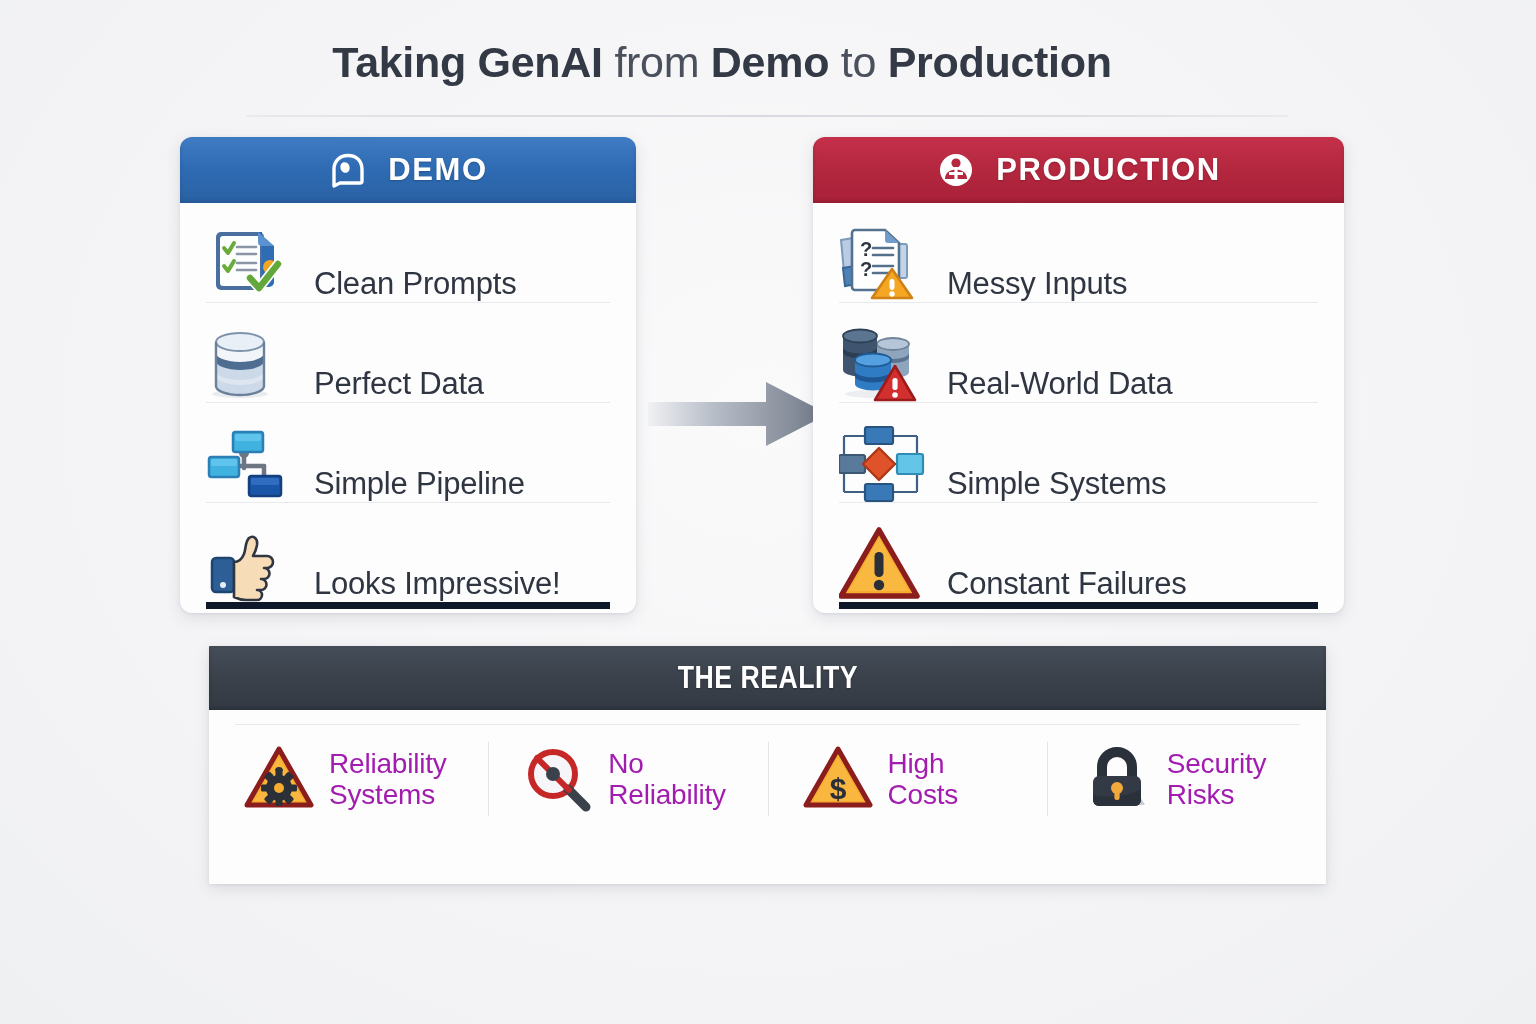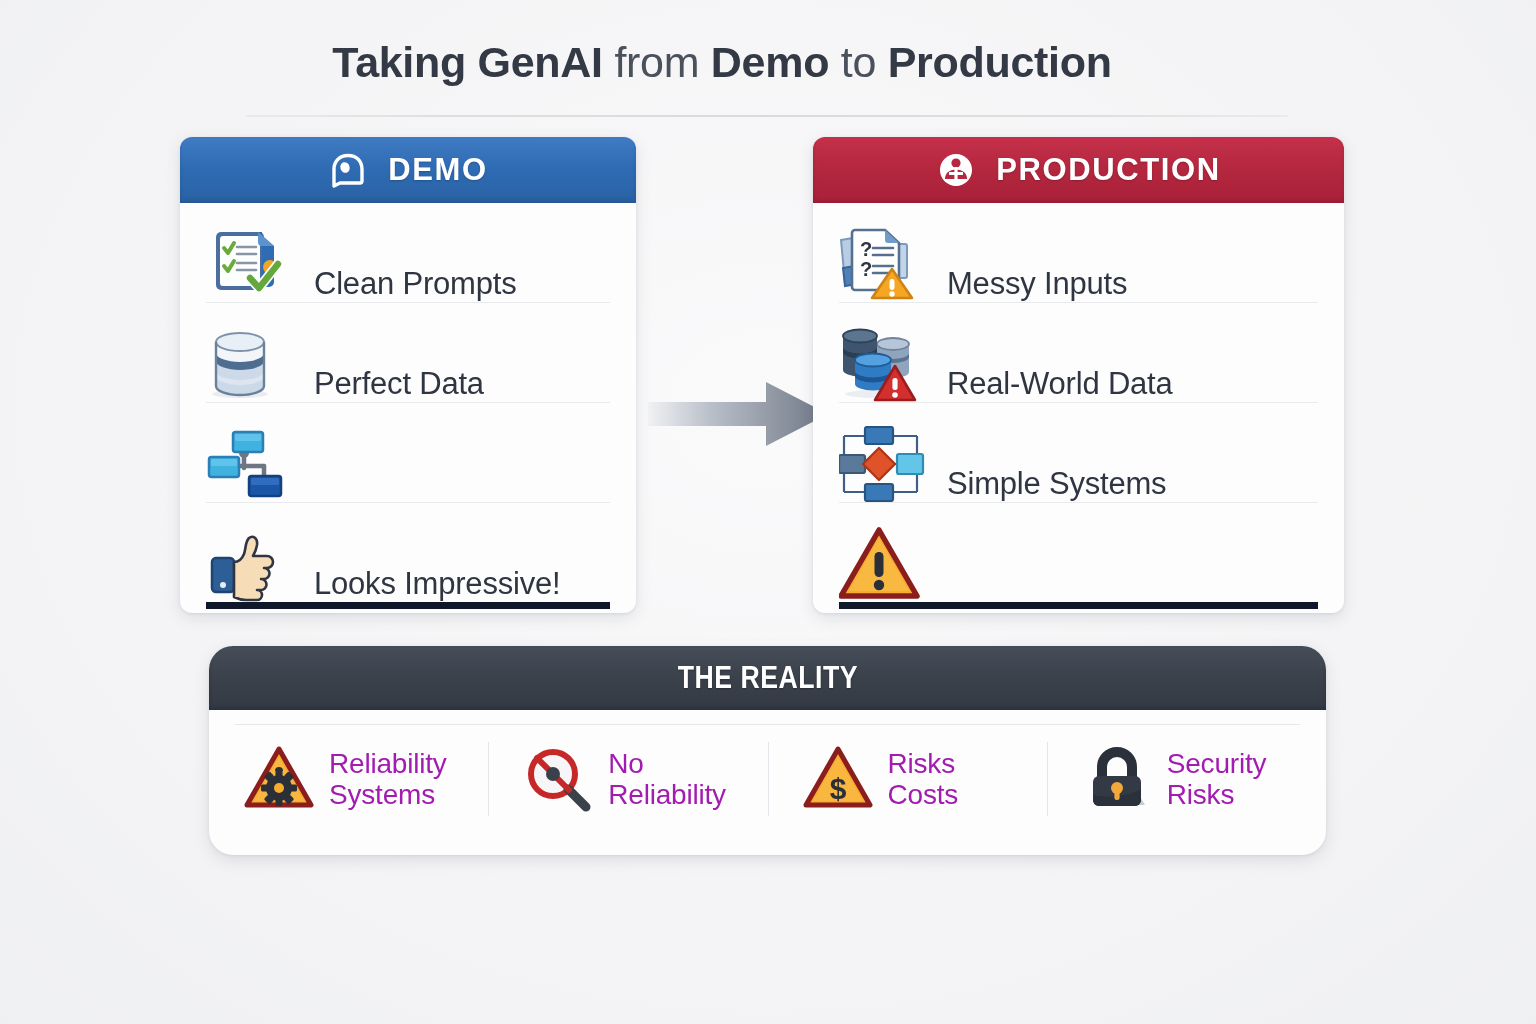--- a/index.html
+++ b/index.html
@@ -87,23 +87,23 @@
     letter-spacing: -0.2px;
     white-space: nowrap;
   }
 
   
   #arrow { position: absolute; left: 648px; top: 378px; width: 180px; height: 72px; }
 
   
   #reality {
     position: absolute;
-    left: 209px; top: 646px; width: 1117px; height: 209px;
+    left: 209px; top: 646px; width: 1117px; height: 238px;
     background: #fdfdfe;
-    border-radius: 24px;
+    border-radius: 1px;
     box-shadow: 0 5px 16px rgba(60,70,90,0.13), 0 1px 3px rgba(60,70,90,0.10);
     overflow: hidden;
   }
   #reality-header {
     height: 64px;
     background: linear-gradient(180deg, #454d58 0%, #3a414b 50%, #333a44 100%);
     display: flex; align-items: center; justify-content: center;
     box-shadow: inset 0 -2px 4px rgba(0,0,0,0.18);
   }
   #reality-header .htext {
@@ -206,20 +206,21 @@
           </g>
           <circle cx="38" cy="27" r="5" fill="#6d7682"></circle>
           <polygon points="16,40 26,34 26,46" fill="#6d7682"></polygon>
           <rect x="27" y="6" width="30" height="20" rx="2.5" fill="#3fb2e0" stroke="#2b7fb5" stroke-width="2.5"></rect>
           <rect x="29" y="8" width="26" height="7" rx="1.5" fill="#6ecbef" opacity="0.7"></rect>
           <rect x="3" y="31" width="30" height="20" rx="2.5" fill="#3fb2e0" stroke="#2b7fb5" stroke-width="2.5"></rect>
           <rect x="5" y="33" width="26" height="7" rx="1.5" fill="#6ecbef" opacity="0.7"></rect>
           <rect x="43" y="50" width="32" height="20" rx="2.5" fill="#1a56a8" stroke="#14407d" stroke-width="2.5"></rect>
           <rect x="45" y="52" width="28" height="7" rx="1.5" fill="#3b76c9" opacity="0.7"></rect>
         </svg>
+        <span class="rlabel">Simple Pipeline</span>
       </div>
 
       <div class="row">
         <svg class="ricon" viewBox="0 0 86 76">
           <rect x="6" y="32" width="22" height="34" rx="4" fill="#2d5f96" stroke="#1d4572" stroke-width="2.5"></rect>
           <circle cx="17" cy="59" r="3" fill="#e9eef5"></circle>
           <path d="M28 36 c4 0 8-3 10-8 c2-5 1-12 5-16 c4-3 9 0 8 7 c-1 6-4 11-4 11 h14 a6 6 0 0 1 0 12
                    h-3 a5.5 5.5 0 0 1 0 11 h-3 a5.5 5.5 0 0 1 0 11 h-4 a5 5 0 0 1 0 10 H40 c-6 0-12-3-12-3 z" fill="#f7dcb8" stroke="#2f3642" stroke-width="2.6" stroke-linejoin="round"></path>
         </svg>
         <span class="rlabel">Looks Impressive!</span>
@@ -311,20 +312,21 @@
         <span class="rlabel">Simple Systems</span>
       </div>
 
       <div class="row">
         <svg class="ricon" viewBox="0 0 86 76">
           <path d="M40 4 L78 70 H2 z" fill="#f6ad2f" stroke="#8c1d1d" stroke-width="5.5" stroke-linejoin="round"></path>
           <path d="M40 12 L70 65 H10 z" fill="#fbc250" opacity="0.55"></path>
           <rect x="35.5" y="26" width="9" height="25" rx="4.4" fill="#2b2f38"></rect>
           <circle cx="40" cy="59" r="5.2" fill="#2b2f38"></circle>
         </svg>
+        <span class="rlabel">Constant Failures</span>
       </div>
 
     </div>
   </div>
 
   <div id="reality">
     <div id="reality-header">
       <span class="htext">THE REALITY</span>
     </div>
     <div id="reality-rule"></div>
@@ -370,21 +372,21 @@
         </div>
       </div>
 
       <div class="ritem">
         <svg class="ricon2" viewBox="0 0 72 72">
           <path d="M36 6 L68 62 H4 z" fill="#f6ad2f" stroke="#8c1d1d" stroke-width="5" stroke-linejoin="round"></path>
           <path d="M36 14 L61 58 H11 z" fill="#fbc250" opacity="0.5"></path>
           <text x="36" y="56" text-anchor="middle" font-family="Liberation Sans, sans-serif" font-size="30" font-weight="bold" fill="#2b2f38">$</text>
         </svg>
         <div class="rtext">
-          <div>Risks</div>
+          <div>High</div>
           <div>Costs</div>
         </div>
       </div>
 
       <div class="ritem">
         <svg class="ricon2" viewBox="0 0 72 72">
           <path d="M50 62 L64 62 L58 52 L50 52 z" fill="#c9ccd3"></path>
           <path d="M21 34 V24 a15 15 0 0 1 30 0 v10" fill="none" stroke="#2b313b" stroke-width="10" stroke-linecap="round"></path>
           <rect x="12" y="33" width="48" height="30" rx="6" fill="#333a45"></rect>
           <path d="M12 52 c14 3 34 2 48-6 v11 a6 6 0 0 1-6 6 H18 a6 6 0 0 1-6-6 z" fill="#2b313b"></path>

